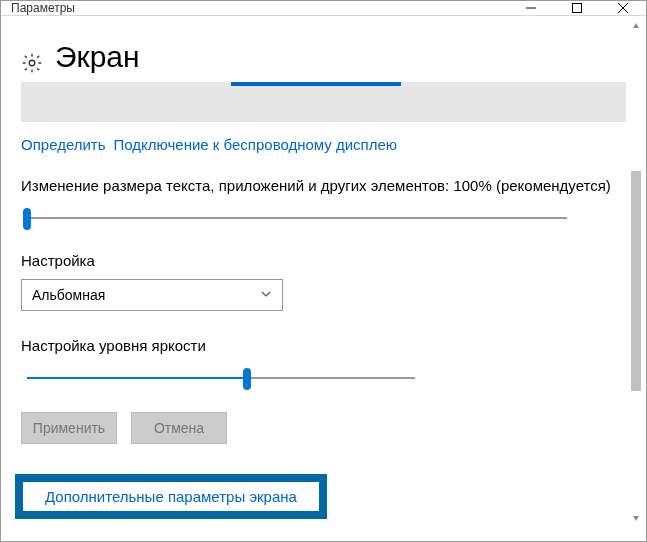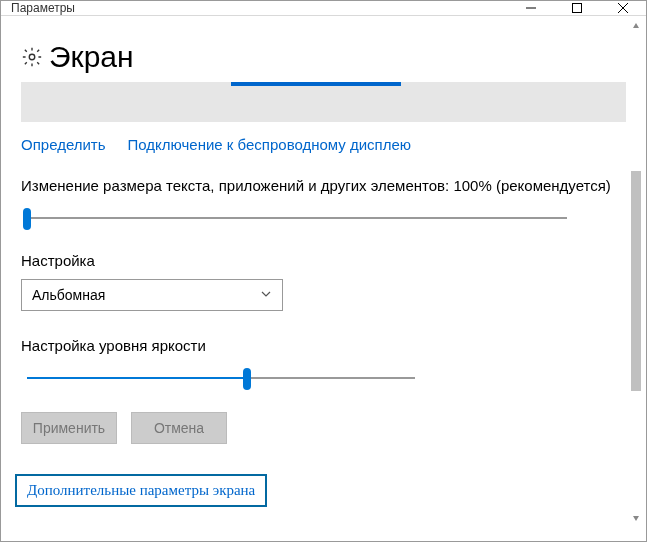--- a/index.html
+++ b/index.html
@@ -36,22 +36,22 @@
   }
   .win-btn svg { display:block; }
   .content {
     position: relative;
     height: calc(542px - 30px);
     padding: 10px 20px 0 20px;
     overflow: hidden;
   }
   .page-header {
     display: flex;
-    align-items: center;
-    gap: 6px;
+    align-items: flex-end;
+    gap: 12px;
     margin: 14px 0 8px 0;
   }
   .gear {
     width: 22px; height: 22px;
   }
   .page-title {
     font-size: 30px;
     font-weight: 400;
   }
   .display-preview {
@@ -63,21 +63,21 @@
   .display-preview-bar {
     position: absolute;
     top: 0;
     left: 210px;
     width: 170px;
     height: 4px;
     background: #0066cc;
   }
   .link-row {
     display: flex;
-    gap: 22px;
+    gap: 8px;
     margin-bottom: 24px;
   }
   .link {
     color: #0066cc;
     cursor: pointer;
     font-size: 15px;
   }
   .label {
     font-size: 15px;
     margin-bottom: 10px;
@@ -126,24 +126,23 @@
     border: 1px solid #bbb;
     background: #ccc;
     color: #777;
     display:flex;
     align-items:center;
     justify-content:center;
     font-size:14px;
   }
   .adv-link-box {
     display:inline-block;
-    border: 2px solid #0369a1;
-    padding: 6px 10px;
+    border: 8px solid #0369a1;
+    padding: 6px 22px;
     margin-left:-6px;
-    font-family:Liberation Serif, serif;
   }
   .adv-link {
     color: #0066cc;
     font-size: 15px;
   }
   .scrollbar {
     position:absolute;
     right: 2px;
     top: 0;
     width: 16px;

